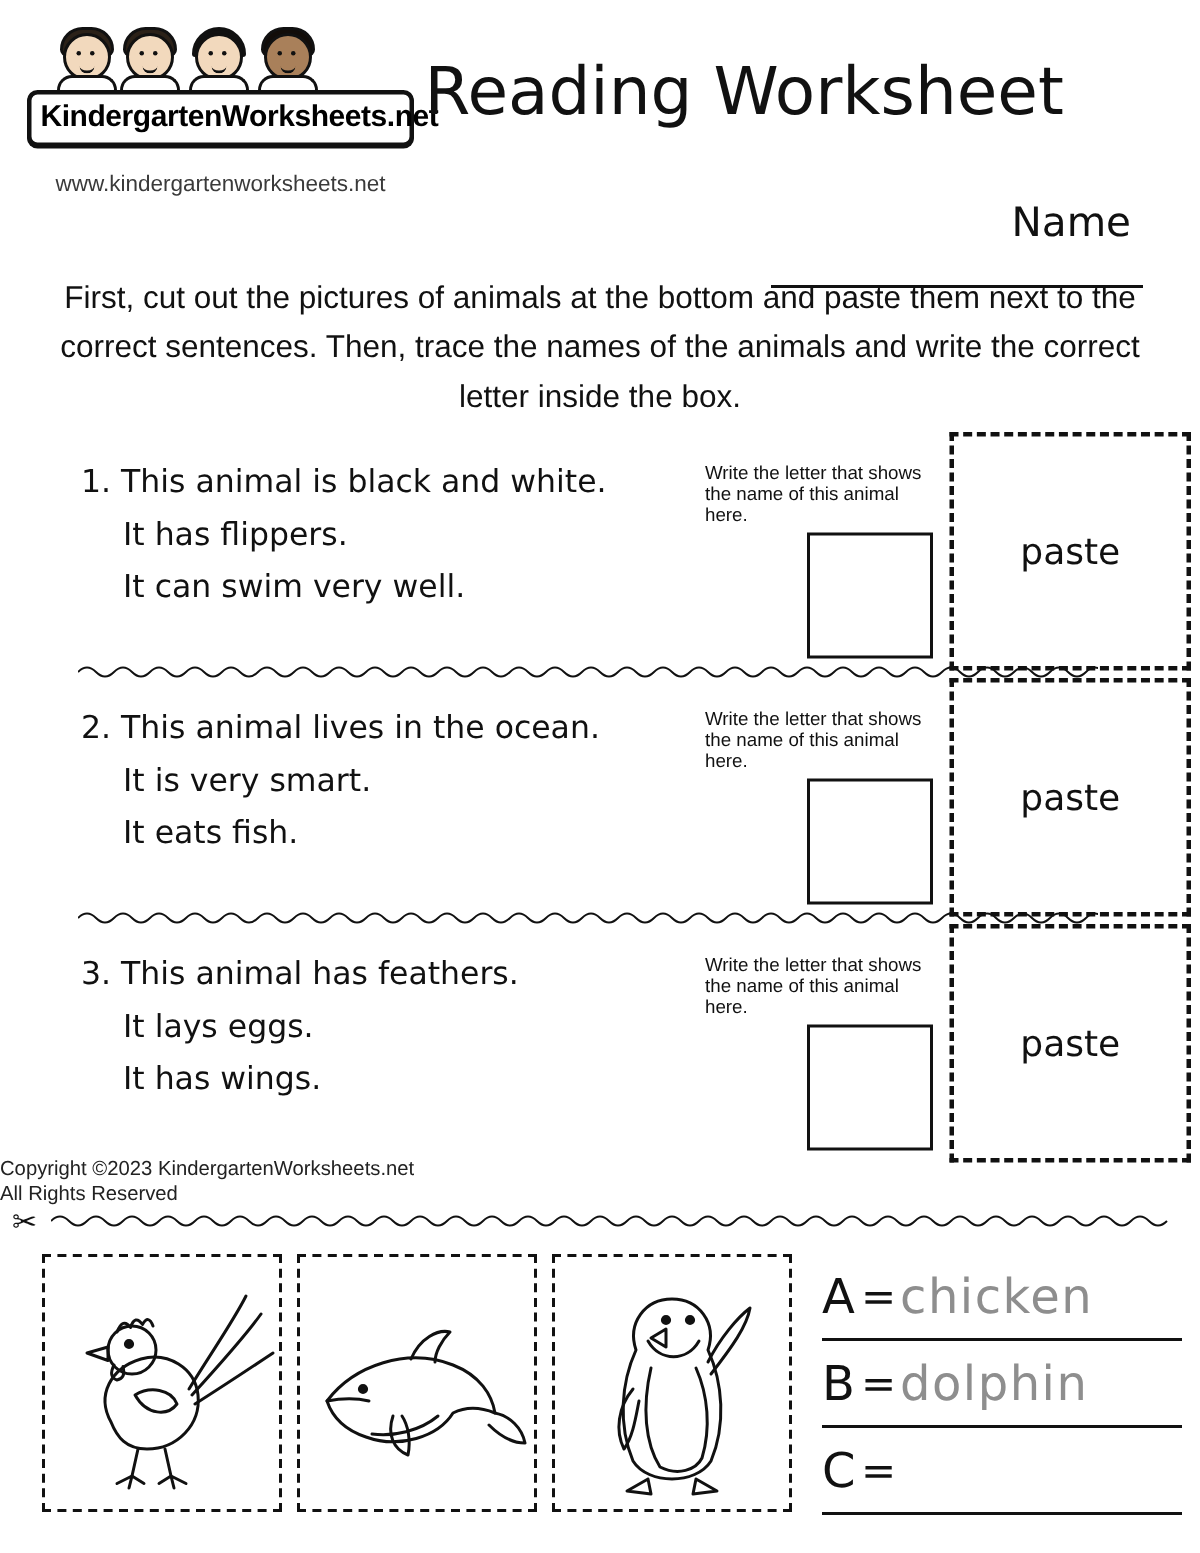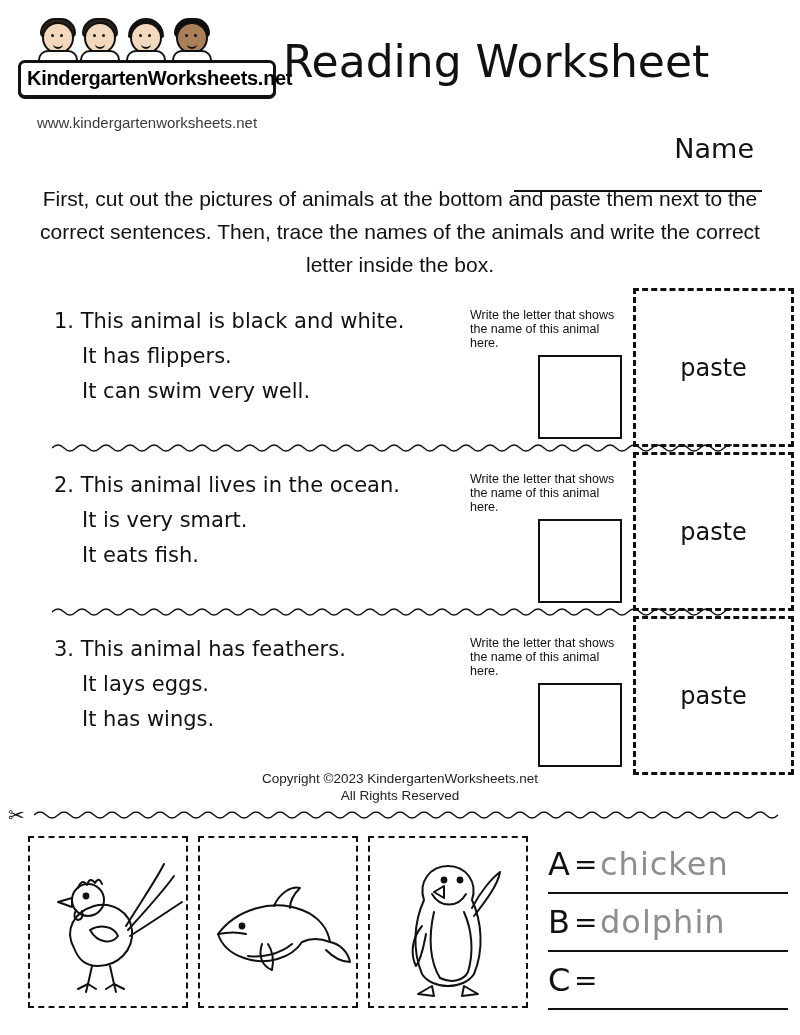--- a/index.html
+++ b/index.html
@@ -240,21 +240,20 @@
     overflow: hidden;
   }
   .squiggle svg { display:block; }
 
   
   .copyright {
     position: absolute;
     top: 770px;
     left: 0;
     width: 800px;
-    text-align: center;
     font-family: "Liberation Sans", sans-serif;
     font-size: 13.5px;
     line-height: 17px;
     color: #222;
   }
 
   
   .cutline {
     position: absolute;
     top: 805px;

